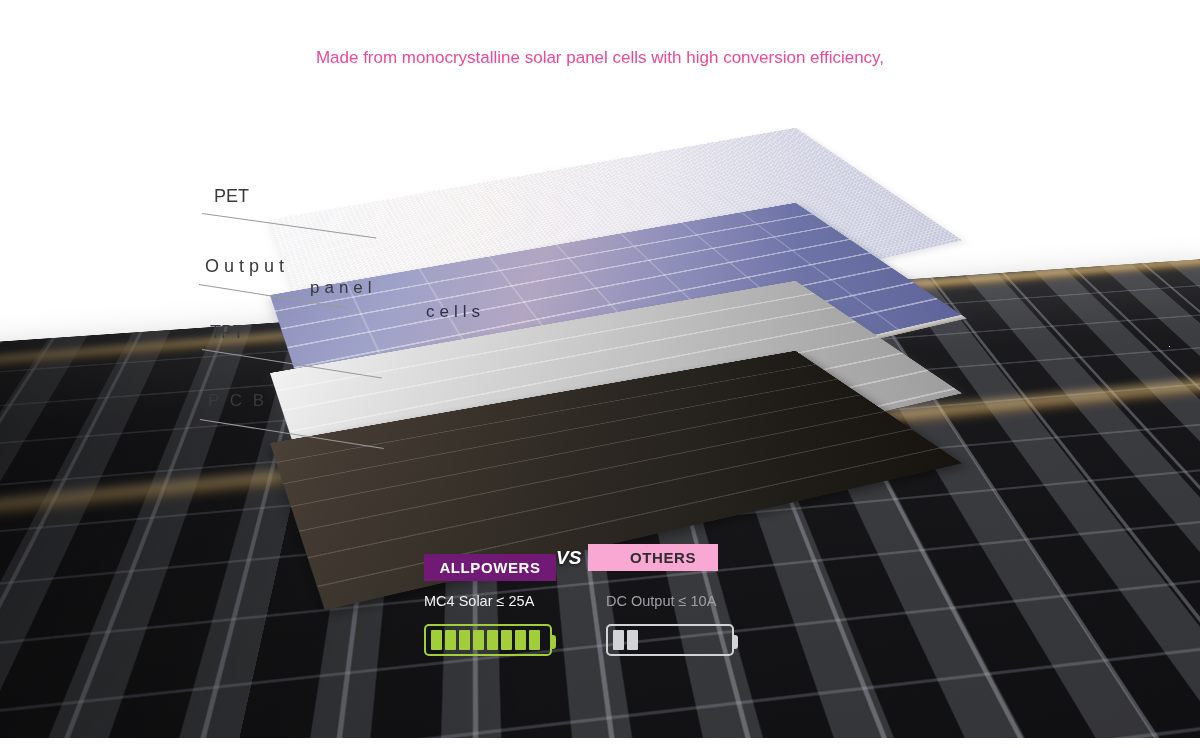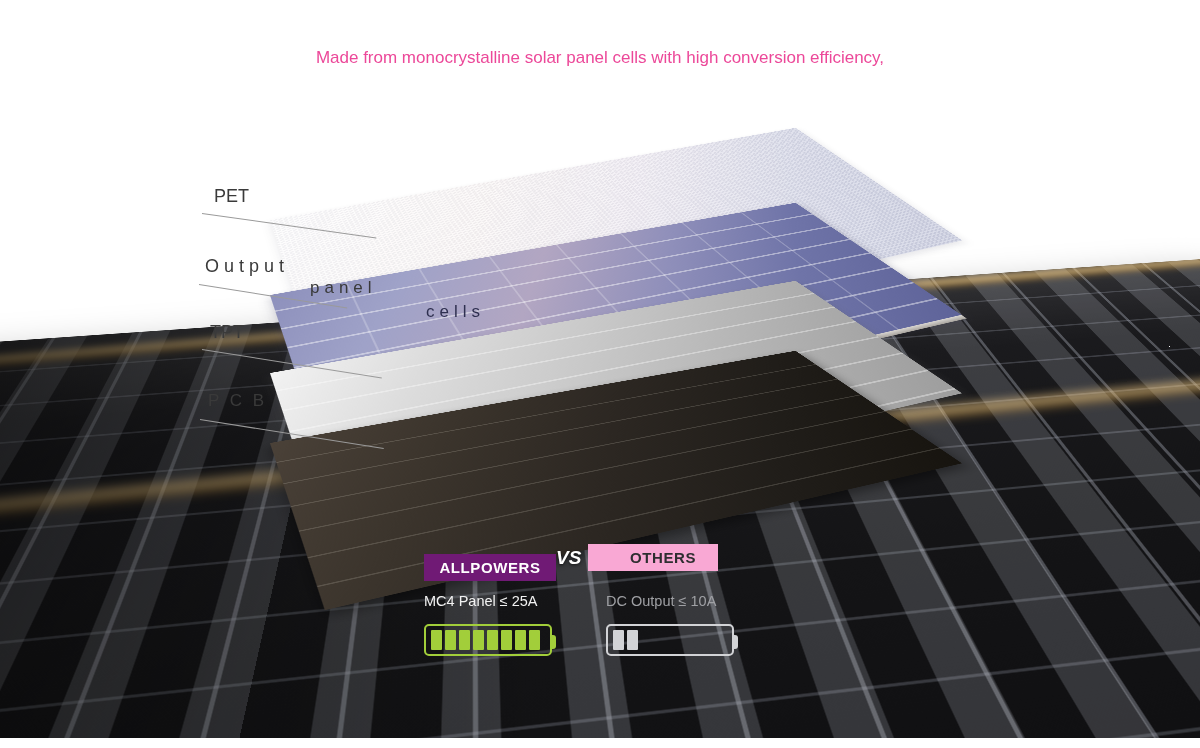--- a/index.html
+++ b/index.html
@@ -466,21 +466,21 @@
 
   <div class="compare">
 
     <div class="badge-row">
       <div class="badge badge-ours">ALLPOWERS</div>
       <div class="vs">VS</div>
       <div class="badge badge-theirs">OTHERS</div>
     </div>
 
     <div class="caption-row">
-      <div class="cap cap-ours">MC4 Panel ≤ 25A</div>
+      <div class="cap cap-ours">MC4 Solar ≤ 25A</div>
       <div class="cap cap-theirs">DC Output ≤ 10A</div>
     </div>
 
     <div class="battery-row">
       <div class="battery battery-ours" id="battery-ours">
           <div class="cellbar on-green"></div>
           <div class="cellbar on-green"></div>
           <div class="cellbar on-green"></div>
           <div class="cellbar on-green"></div>
           <div class="cellbar on-green"></div>

